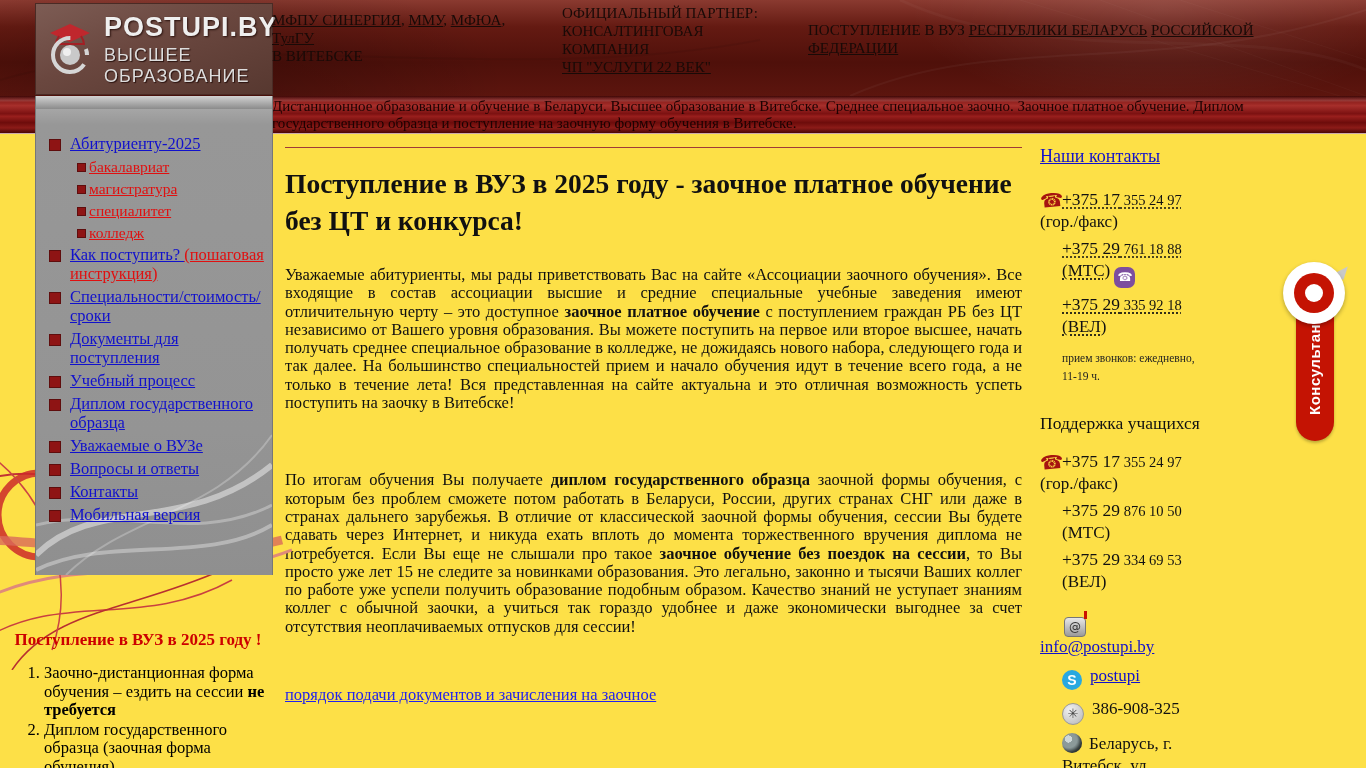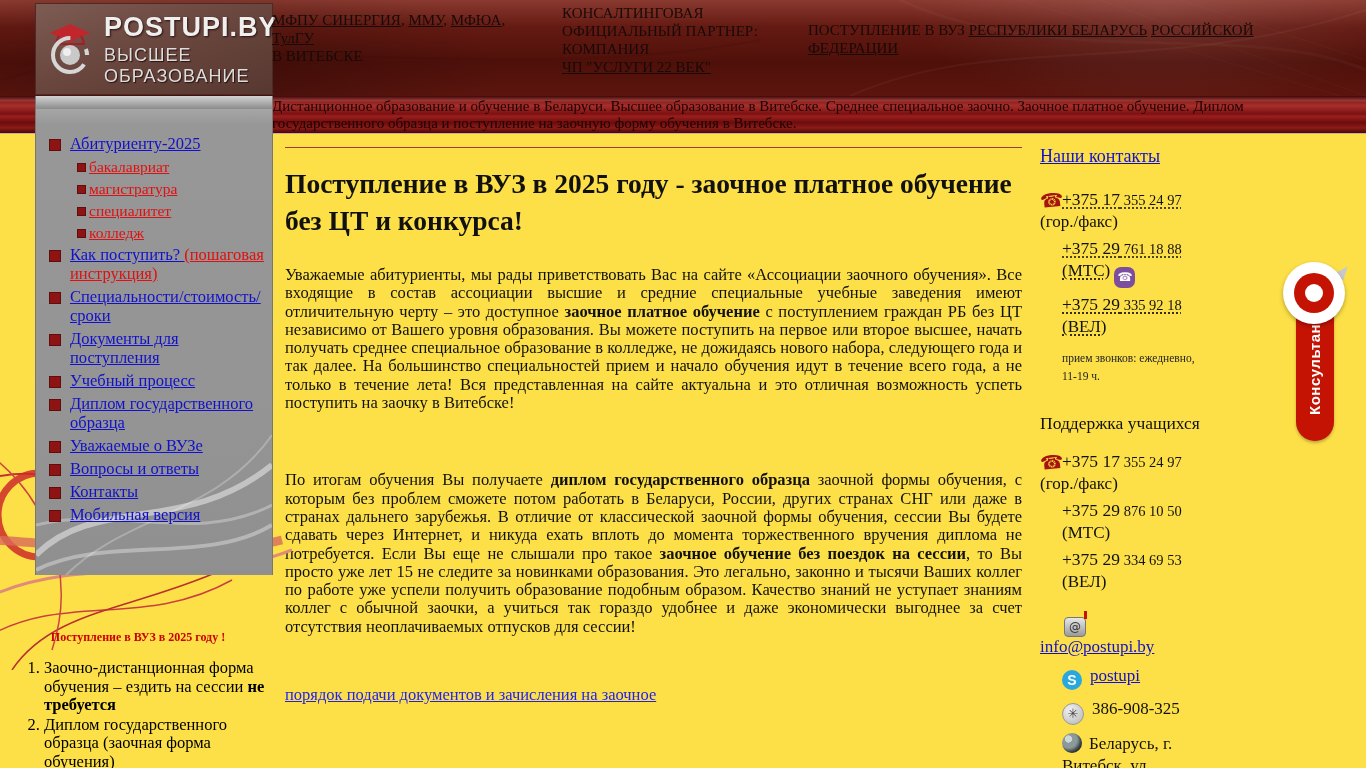--- a/index.html
+++ b/index.html
@@ -53,21 +53,21 @@
   .mi a{font-size:16.5px;text-decoration:underline;cursor:pointer;}
   .mi.sub a{font-size:15.5px;}
   .lnk-blue{color:#1111cc;}
   .lnk-red{color:#e01010;}
 
   
   .left-decor{position:absolute;left:-8px;top:420px;z-index:1;}
 
   
   .promo{position:absolute;left:6px;top:630px;width:264px;z-index:3;}
-  .promo-title{color:#cc0000;font-weight:bold;font-size:12px;text-align:center;}
+  .promo-title{color:#cc0000;font-weight:bold;font-size:17px;text-align:center;}
   .promo ol{margin:14px 0 0 0;padding-left:38px;font-size:16.5px;line-height:18.5px;}
   .promo li{margin-bottom:1px;}
 
   
   .main{position:absolute;left:285px;top:141px;width:737px;}
   .main-rule{border:none;border-top:1px solid #a03a36;margin:6px 0 0 0;}
   .main h1{font-size:27.5px;line-height:37px;font-weight:bold;color:#111;margin:17px 0 0 0;}
   .main p{font-size:16.5px;line-height:18.3px;text-align:justify;color:#111;margin:0;}
   .p1{margin-top:27px !important;}
   .p2{margin-top:59px !important;}
@@ -155,22 +155,22 @@
         <div class="logo-sub">ВЫСШЕЕ ОБРАЗОВАНИЕ</div>
       </div>
     </div>
 
     <div class="hdr-block hdr-nav">
       <a>МФПУ СИНЕРГИЯ</a><span>, </span><a>ММУ</a><span>, </span><a>МФЮА</a><span>, </span><a>ТулГУ</a>
       <div>В ВИТЕБСКЕ</div>
     </div>
 
     <div class="hdr-block hdr-partner">
+      <div>ОФИЦИАЛЬНЫЙ ПАРТНЕР:</div>
       <div>КОНСАЛТИНГОВАЯ</div>
-      <div>ОФИЦИАЛЬНЫЙ ПАРТНЕР:</div>
       <div>КОМПАНИЯ</div>
       <a>ЧП "УСЛУГИ 22 ВЕК"</a>
     </div>
 
     <div class="hdr-block hdr-admission">
       <span>ПОСТУПЛЕНИЕ В ВУЗ </span><a>РЕСПУБЛИКИ БЕЛАРУСЬ</a><span>  </span><a>РОССИЙСКОЙ ФЕДЕРАЦИИ</a>
     </div>
   </div>
 
   <div class="banner">

